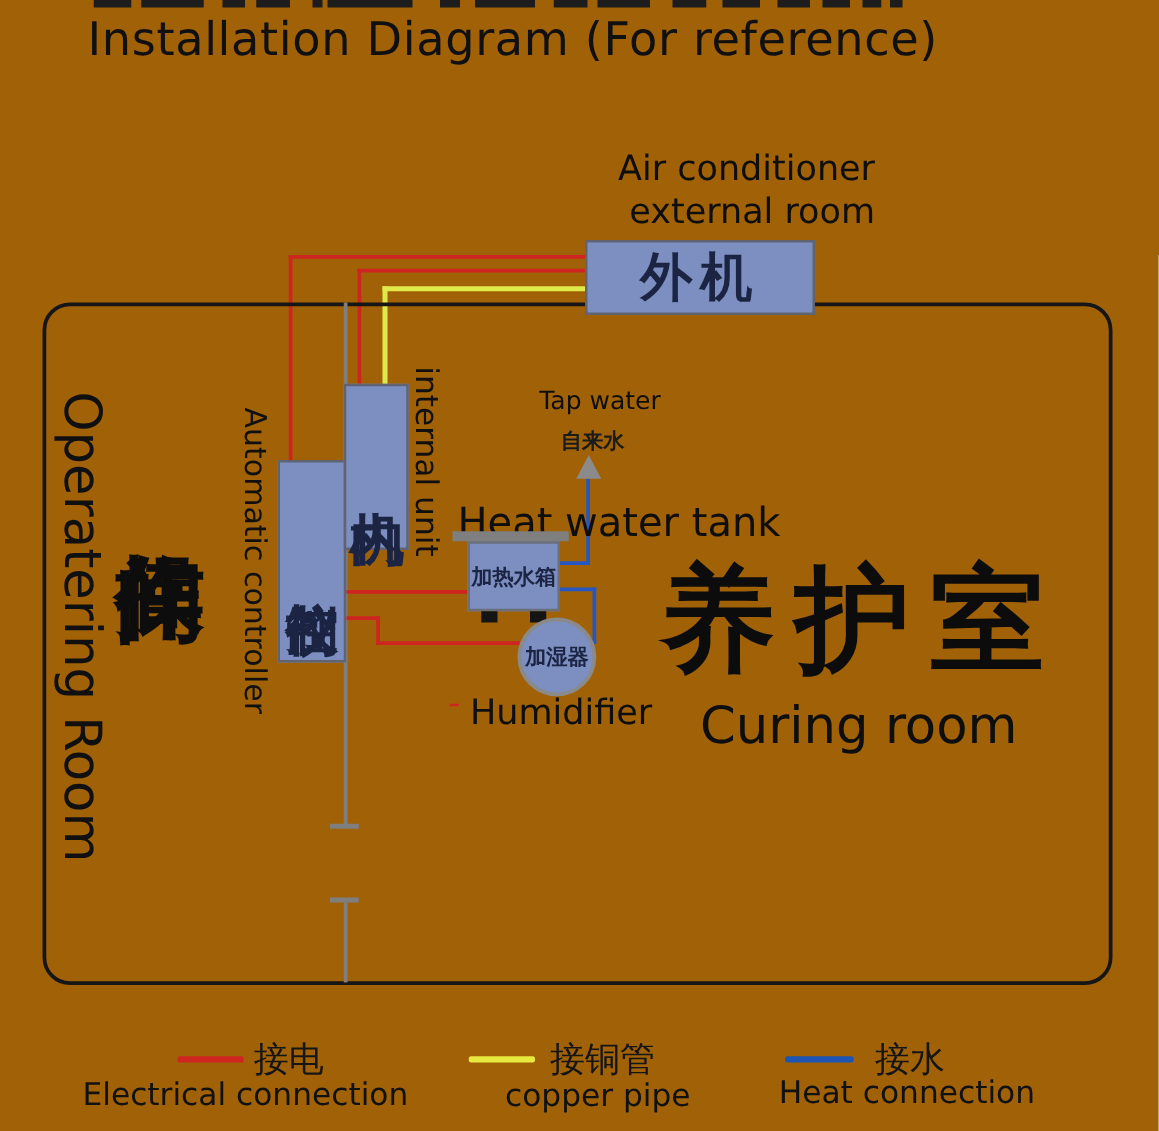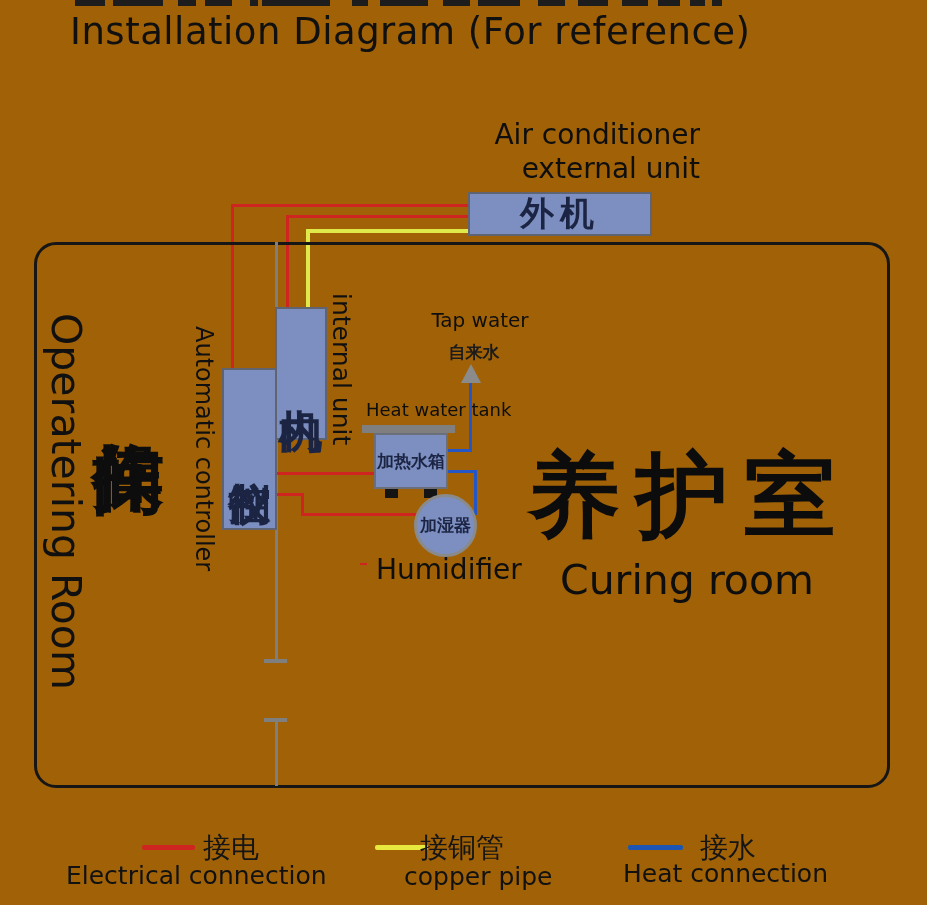--- a/index.html
+++ b/index.html
@@ -53,21 +53,21 @@
     <div class="frag" style="left:622px;width:26px;"></div>
     <div class="frag" style="left:658px;width:22px;"></div>
     <div class="frag" style="left:690px;width:15px;"></div>
     <div class="frag" style="left:712px;width:10px;"></div>
   </div>
 
   <div id="title">Installation Diagram (For reference)</div>
 
   <div id="ac-label">
     <div>Air conditioner</div>
-    <div>external unit</div>
+    <div>external room</div>
   </div>
 
   <div class="wire" style="left: 231px; top: 204px; width: 239px; height: 3px; background: rgb(207, 37, 32);"></div>
   <div class="wire" style="left: 231px; top: 204px; width: 3px; height: 166px; background: rgb(207, 37, 32);"></div>
   <div class="wire" style="left: 286px; top: 215px; width: 184px; height: 3px; background: rgb(207, 37, 32);"></div>
   <div class="wire" style="left: 286px; top: 215px; width: 3px; height: 95px; background: rgb(207, 37, 32);"></div>
   <div class="wire" style="left: 306px; top: 229px; width: 164px; height: 4px; background: rgb(223, 233, 74);"></div>
   <div class="wire" style="left: 306px; top: 229px; width: 4px; height: 81px; background: rgb(223, 233, 74);"></div>
 
   <div id="room"></div>
@@ -82,41 +82,41 @@
   <div class="wire" style="left: 301px; top: 493px; width: 3px; height: 23px; background: rgb(207, 37, 32);"></div>
   <div class="wire" style="left: 301px; top: 513px; width: 117px; height: 3px; background: rgb(207, 37, 32);"></div>
 
   <div class="wire" style="left: 447px; top: 449px; width: 25px; height: 3px; background: rgb(36, 87, 197);"></div>
   <div class="wire" style="left: 469px; top: 383px; width: 3px; height: 69px; background: rgb(36, 87, 197);"></div>
   <div id="tap-arrow"></div>
   <div class="wire" style="left: 447px; top: 470px; width: 30px; height: 3px; background: rgb(36, 87, 197);"></div>
   <div class="wire" style="left: 474px; top: 470px; width: 3px; height: 45px; background: rgb(36, 87, 197);"></div>
   <div class="wire" style="left: 459px; top: 512px; width: 18px; height: 3px; background: rgb(36, 87, 197);"></div>
 
-  <div class="unit-box" style="left:468px;top:192px;width:184px;height:44px;font-size:34px;letter-spacing:6px;">
+  <div class="unit-box" style="left:468px;top:192px;width:184px;height:60px;font-size:42px;letter-spacing:6px;">
     <span>外机</span>
   </div>
 
   <div class="vtext" style="left:42px;top:313px;font-size:41px;color:#101010;">Operatering Room</div>
   <div class="vcjk" style="left:90px;top:386px;font-size:72px;font-weight:700;line-height:78px;color:#0d0d0d;">操作间</div>
 
   <div class="vtext" style="left:190px;top:326px;font-size:24px;color:#101010;">Automatic controller</div>
   <div class="unit-box" style="left:222px;top:368px;width:55px;height:162px;">
     <span class="vcjk" style="position:static;font-size:42px;line-height:46px;">控制仪</span>
   </div>
 
   <div class="unit-box" style="left:275px;top:307px;width:52px;height:133px;">
     <span class="vcjk" style="position:static;font-size:44px;line-height:50px;">内机</span>
   </div>
   <div class="vtext" style="left:327px;top:293px;font-size:25px;color:#101010;">internal unit</div>
 
   <div class="abs" style="left:400px;top:308px;width:160px;text-align:center;font-size:20px;color:#0e0e0e;">Tap water</div>
   <div class="abs" style="left:414px;top:341px;width:120px;text-align:center;font-size:17px;font-weight:700;color:#1b1b1b;">自来水</div>
 
-  <div class="abs" style="left:366px;top:399px;font-size:18px;color:#0e0e0e;">Heat water tank</div>
+  <div class="abs" style="left:366px;top:399px;font-size:32px;color:#0e0e0e;">Heat water tank</div>
   <div class="abs" style="left:362px;top:425px;width:93px;height:8px;background:#7f7f7f;"></div>
   <div class="unit-box" style="left:374px;top:433px;width:74px;height:56px;font-size:17px;border-color:#6a6f7a;">
     <span>加热水箱</span>
   </div>
   <div class="abs" style="left:385px;top:489px;width:13px;height:9px;background:#141414;"></div>
   <div class="abs" style="left:424px;top:489px;width:13px;height:9px;background:#141414;"></div>
 
   <div class="unit-box" style="left:414px;top:494px;width:63px;height:63px;border-radius:50%;border:3px solid #8a8a8a;font-size:17px;">
     <span>加湿器</span>
   </div>
@@ -125,21 +125,21 @@
 
   <div class="abs" style="left:560px;top:556px;font-size:41px;color:#0e0e0e;">Curing room</div>
   <div class="abs" style="left:528px;top:434px;font-size:92px;font-weight:700;letter-spacing:16px;color:#0c0c0c;">养护室</div>
 
   <div>
     <div class="legend-line" style="left: 142px; top: 845px; width: 53px; background: rgb(207, 37, 32);"></div>
     <div class="legend-zh" style="left:203px;top:829px;">接电</div>
     <div class="legend-en" style="left:66px;top:861px;">Electrical connection</div>
 
     <div class="legend-line" style="left: 375px; top: 845px; width: 53px; background: rgb(232, 233, 63);"></div>
-    <div class="legend-zh" style="left:420px;top:829px;">接铜管</div>
+    <div class="legend-zh" style="left:440px;top:829px;">接铜管</div>
     <div class="legend-en" style="left:404px;top:862px;">copper pipe</div>
 
     <div class="legend-line" style="left: 628px; top: 845px; width: 55px; background: rgb(29, 85, 180);"></div>
     <div class="legend-zh" style="left:700px;top:829px;">接水</div>
     <div class="legend-en" style="left:623px;top:859px;">Heat connection</div>
   </div>
 
 </div>
 
 </body></html>

